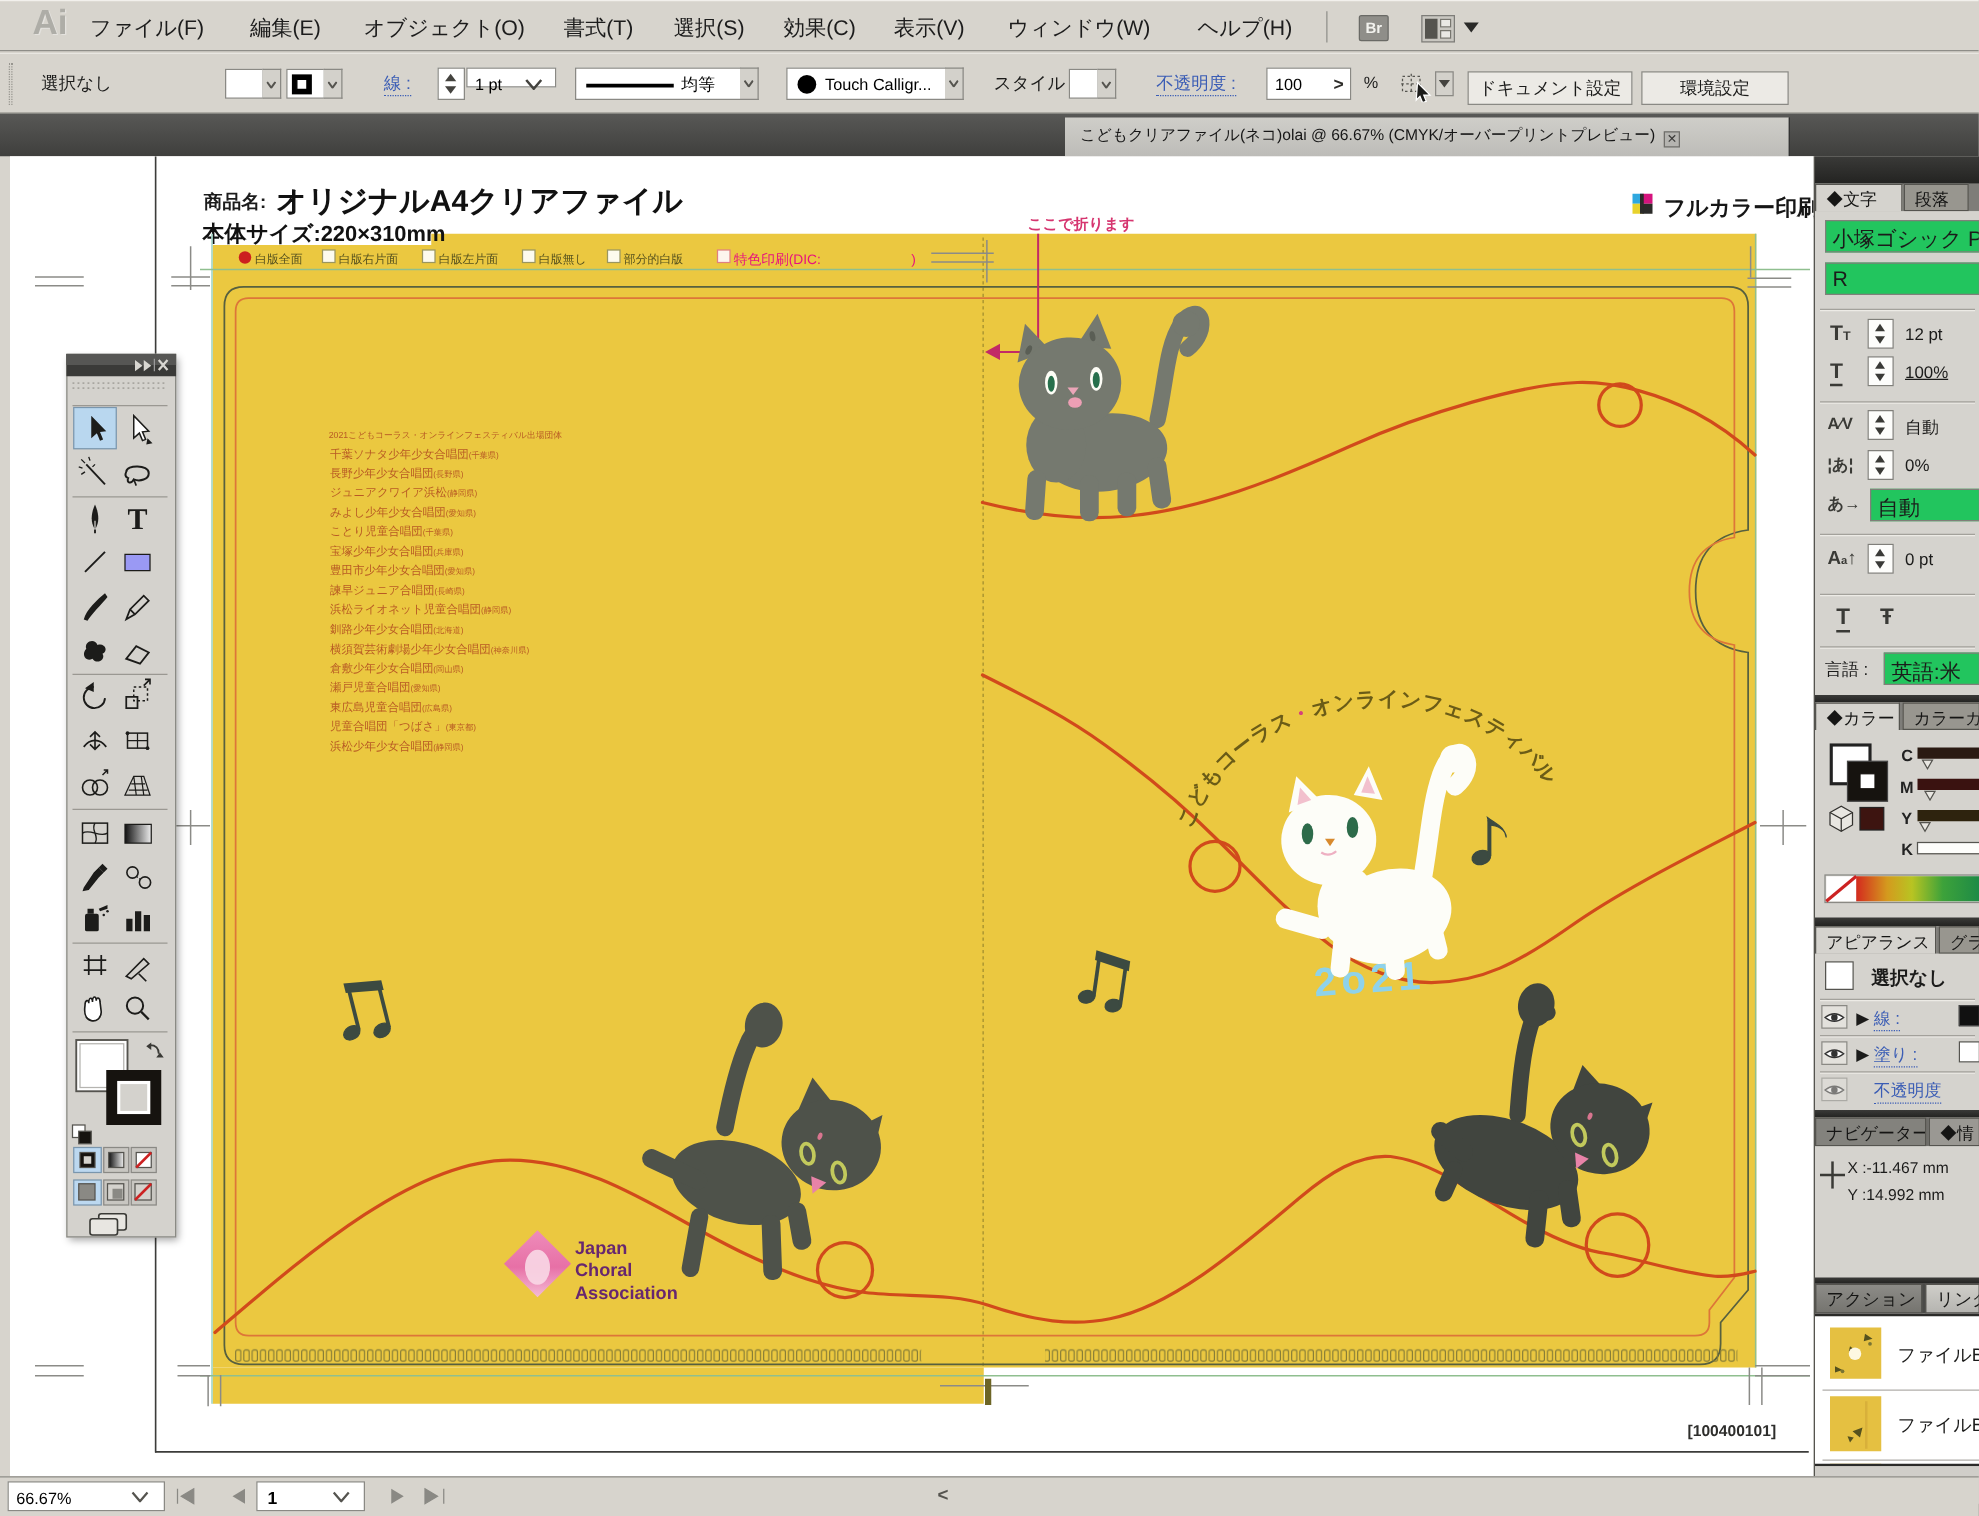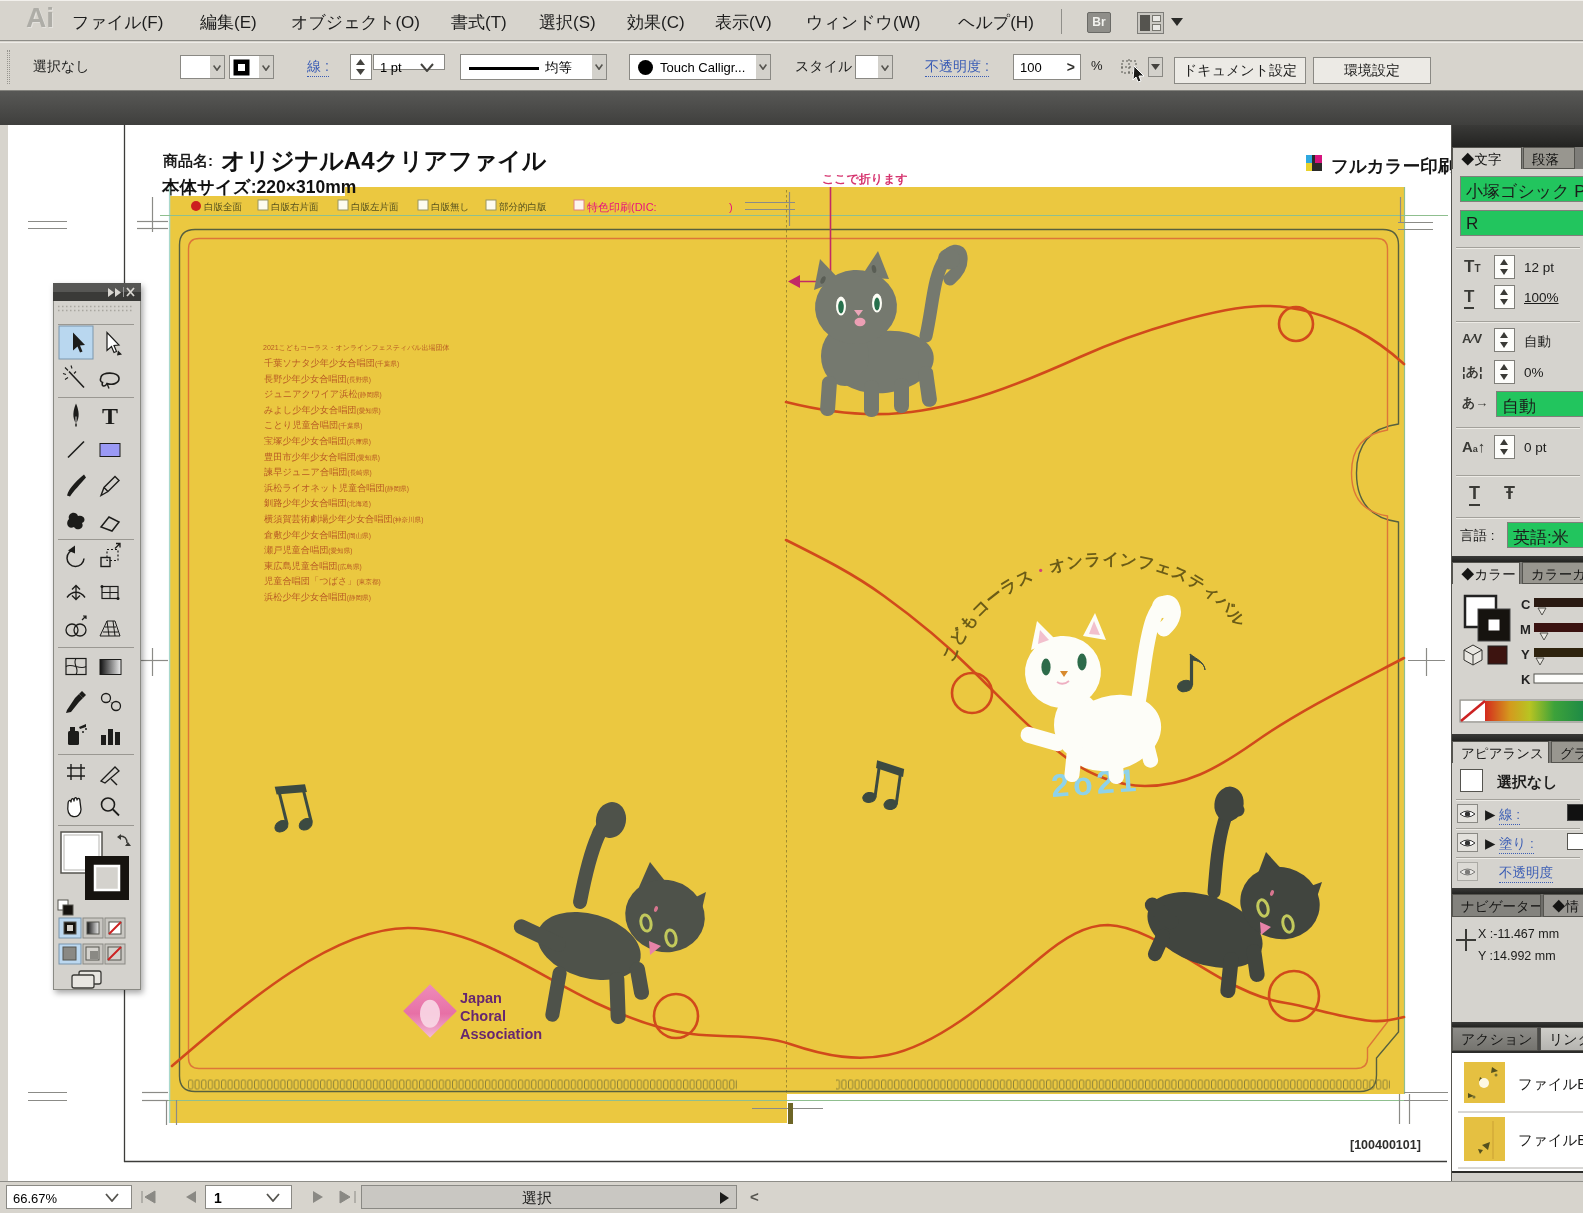--- a/index.html
+++ b/index.html
@@ -102,20 +102,21 @@
       <path d="M14 8 L24 18 L19 18 L21 23 L18 24 L16 19 L13 22 Z" fill="#1c1c1a" stroke="#fff" stroke-width="1"></path>
     </svg>
   <div class="combo" style="left:1148px; top:15px; width:15px; height:20px; background:#d3d1cb;"></div>
   <svg class="abs" style="left:1151px; top:22px;" width="9" height="7">
       <path d="M0 0 H9 L4.5 6 Z" fill="#44433f"></path>
     </svg>
   <div class="abs" style="left:1174px; top:15px; width:132px; height:27px; background:#eceae5; border:1px solid #8a8984; text-align:center; line-height:25px; font-size:14px; color:#1b1b1a;">ドキュメント設定</div>
   <div class="abs" style="left:1313px; top:15px; width:118px; height:27px; background:#eceae5; border:1px solid #8a8984; text-align:center; line-height:25px; font-size:14px; color:#1b1b1a;">環境設定</div>
 </div>
 <div id="tabbar" class="abs">
+  <div class="dtab active" style="left:852px; width:580px;">こどもクリアファイル(ネコ)olai @ 66.67% (CMYK/オーバープリントプレビュー)<span class="closex">✕</span></div>
 </div>
 <div id="canvas" class="abs">
 <svg width="1443" height="1056" viewBox="8 125 1443 1056" style="position:absolute;left:0;top:0;">
 <defs>
 <pattern id="perf" x="188" y="1079.5" width="6.6" height="11" patternUnits="userSpaceOnUse">
   <rect x="0.5" y="0.5" width="4.2" height="9" fill="none" stroke="#837a36" stroke-width="0.9" rx="1.5"></rect>
 </pattern>
 <linearGradient id="jca" x1="0" y1="0" x2="1" y2="1">
   <stop offset="0" stop-color="#ee8cba"></stop>
           <stop offset="0.55" stop-color="#e770a6"></stop>
@@ -702,20 +703,14 @@
     </div>
 <svg class="abs" style="left:266px; top:11px;" width="14" height="9">
       <path d="M1 1 L7 8 L13 1" fill="none" stroke="#55544f" stroke-width="1.8"></path>
     </svg>
 <svg class="abs" style="left:311px; top:8px;" width="16" height="14">
       <path d="M2 1 L12 7 L2 13 Z" fill="#8a8984"></path>
     </svg>
 <svg class="abs" style="left:338px; top:8px;" width="22" height="14">
       <path d="M2 1 L12 7 L2 13 Z M17 1 V13" fill="#8a8984" stroke="#8a8984"></path>
     </svg>
-<div class="abs" style="left:361px; top:3px; width:376px; height:24px; background:#c9c7c2; border:1px solid #8a8984;">
-  <span style="position:absolute; left:160px; top:3px; font-size:15px; color:#1b1b1a;">選択</span>
-  <svg style="position:absolute; right:6px; top:5px;" width="12" height="14">
-        <path d="M2 1 L11 7 L2 13 Z" fill="#1b1b1a"></path>
-      </svg>
-</div>
 <span class="abs" style="left:750px; top:6px; font-size:15px; font-weight:bold; color:#55544f;">&lt;</span>
 </div>
 
 </body></html>

